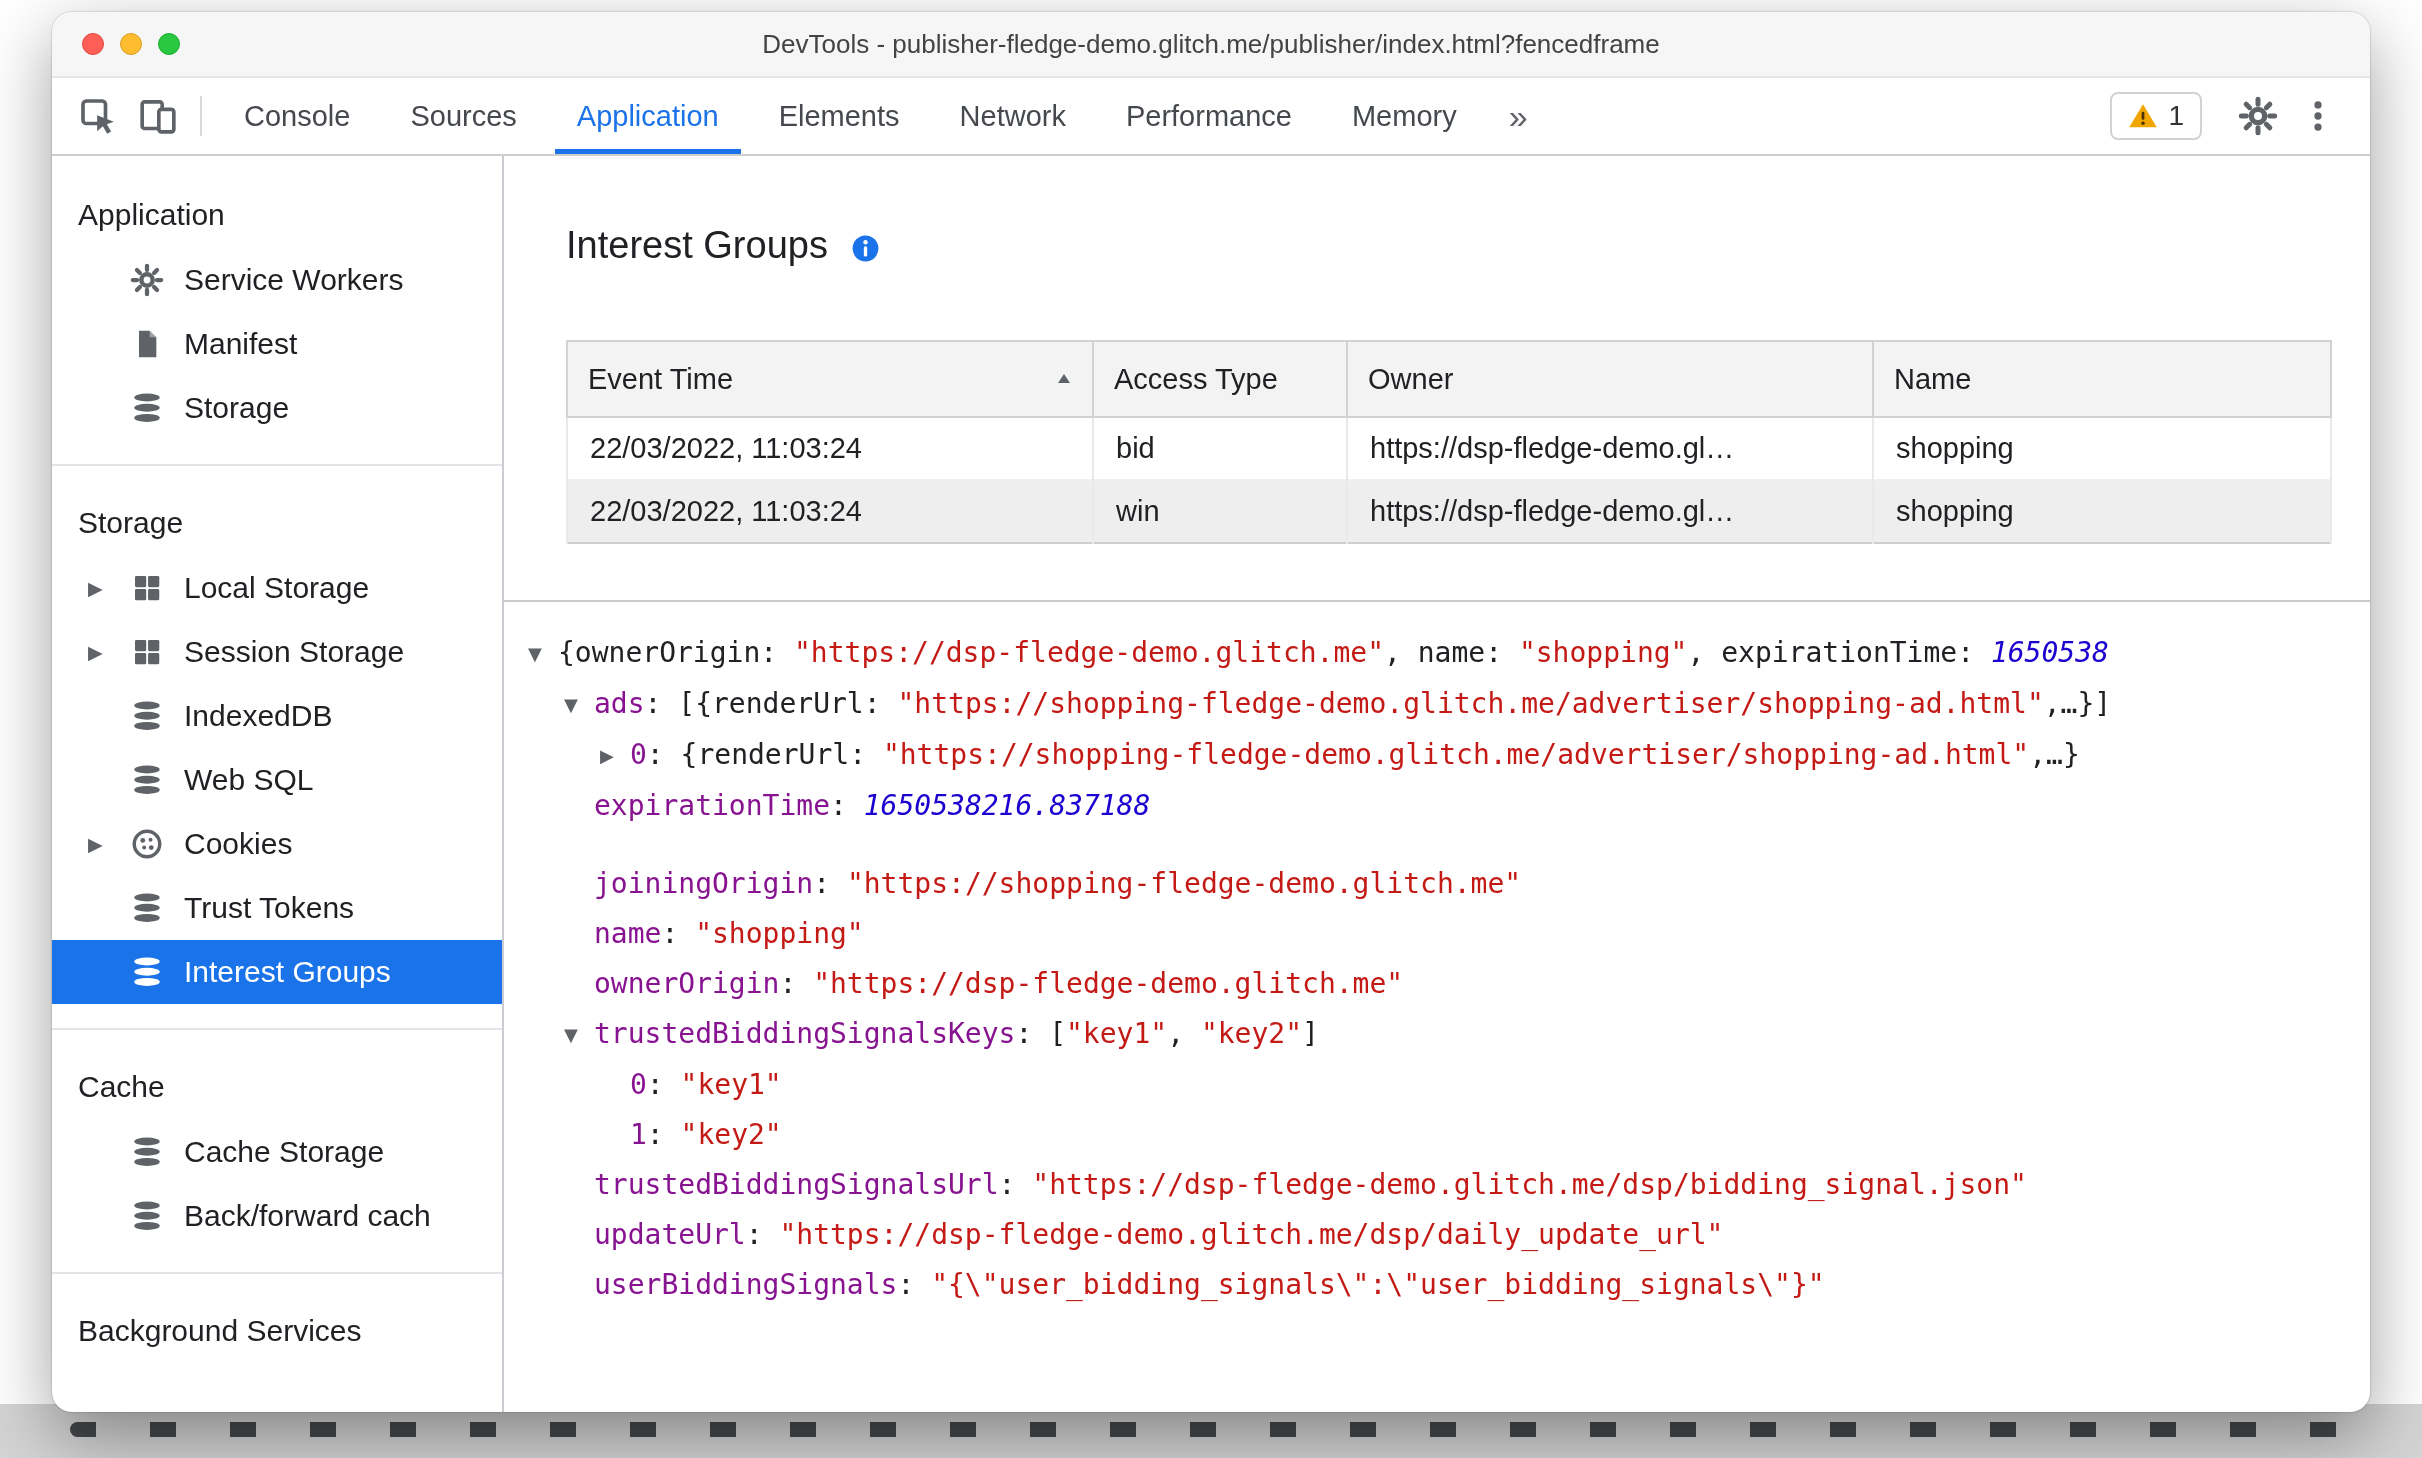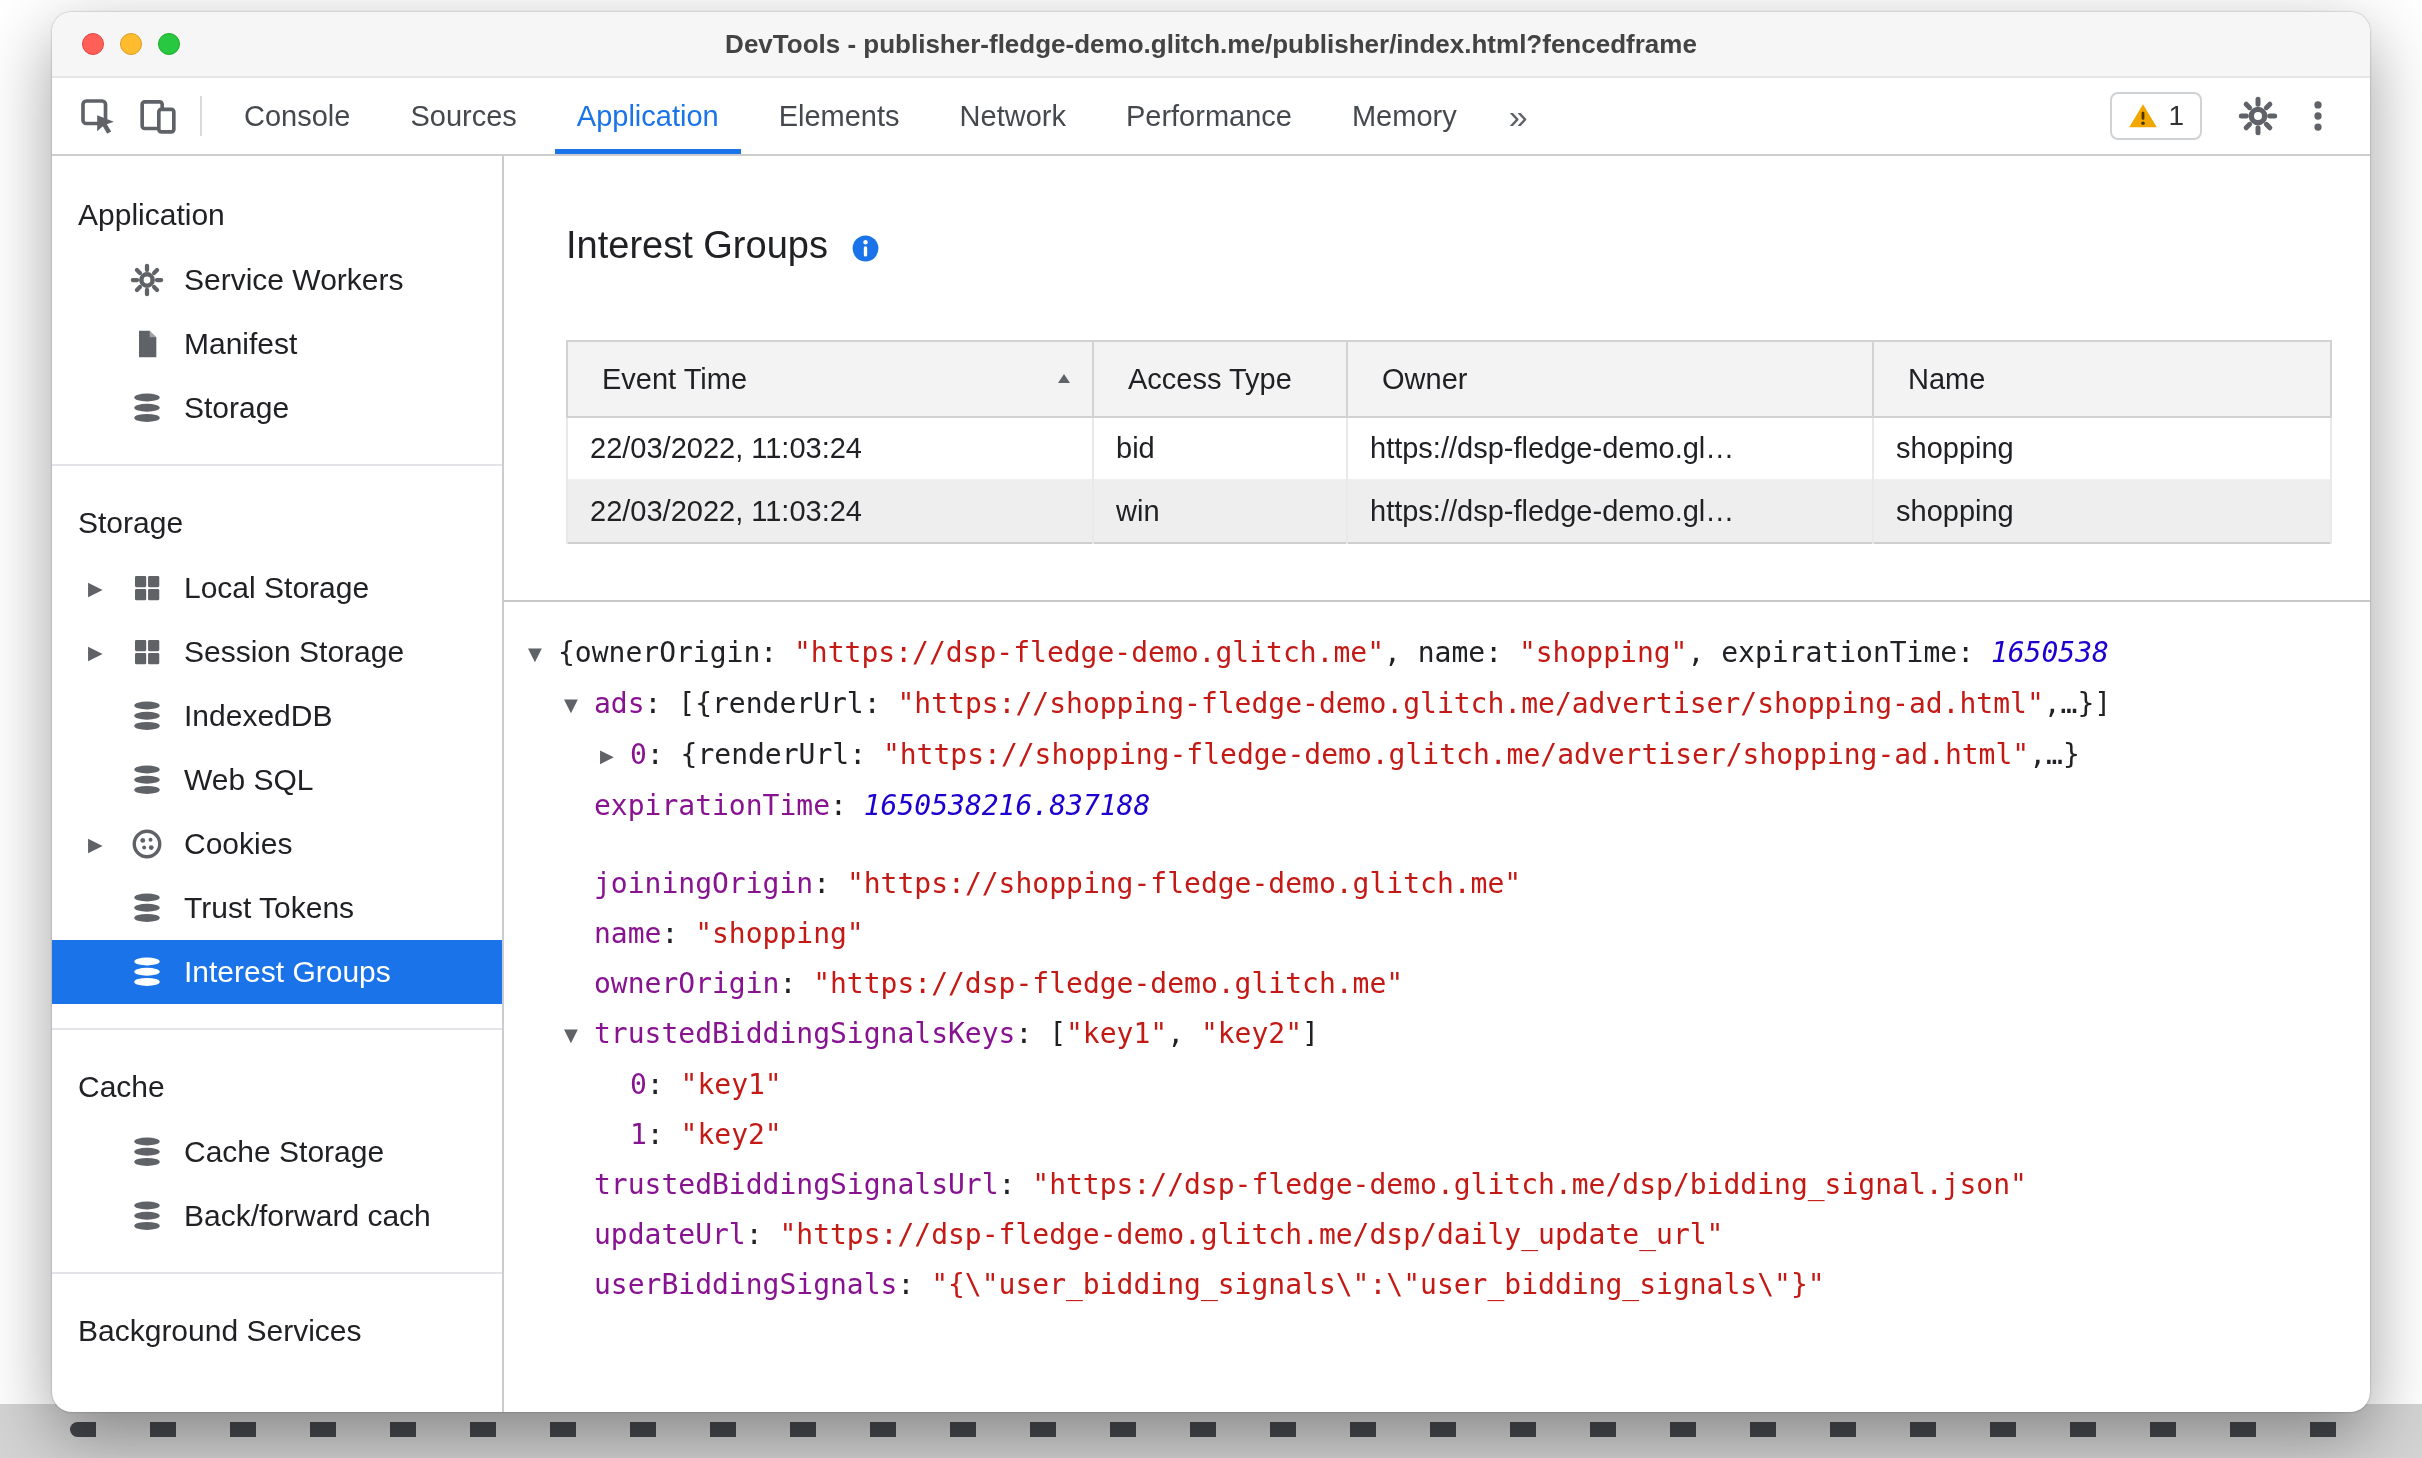--- a/index.html
+++ b/index.html
@@ -31,21 +31,21 @@
   .titlebar {
     height:66px; flex:0 0 auto; background:#f6f6f6;
     border-bottom:2px solid #e6e6e6;
     position:relative; display:flex; align-items:center; justify-content:center;
   }
   .traffic-lights { position:absolute; left:30px; top:0; height:100%; display:flex; align-items:center; gap:16px; }
   .tl { width:22px; height:22px; border-radius:50%; display:inline-block; cursor:pointer; }
   .tl.red    { background:#ff5f57; border:1px solid #e0443e; }
   .tl.yellow { background:#febc2e; border:1px solid #d89e24; }
   .tl.green  { background:#28c840; border:1px solid #1aab29; }
-  .window-title { font-size:26px; font-weight:700; color:#434343; }
+  .window-title { font-size:26px; font-weight:400; color:#434343; }
   
   .toolbar {
     height:78px; flex:0 0 auto; background:#fff;
     border-bottom:2px solid #cdcdcd;
     display:flex; align-items:stretch; padding-left:16px; position:relative;
   }
   .icon-btn {
     background:none; border:none; width:60px; display:flex; align-items:center; justify-content:center;
     color:#5f6368; cursor:pointer; padding:0;
   }
@@ -85,21 +85,21 @@
   .main { flex:1; display:flex; flex-direction:column; min-width:0; }
   .main-header { display:flex; align-items:center; gap:22px; padding:60px 0 0 62px; }
   .main-header h1 { font-size:38px; font-weight:400; color:#202124; line-height:58px; }
   .info-btn { background:none; border:none; padding:0; cursor:pointer; display:flex; margin-top:6px; }
   #ig-table {
     margin:66px 38px 0 62px; border-collapse:collapse; table-layout:fixed;
     width:calc(100% - 100px); border:2px solid #cfcfcf;
   }
   #ig-table th {
     background:#f3f3f3; border:2px solid #d2d2d2; font-weight:400; font-size:29px;
-    color:#202124; text-align:left; height:76px; padding:0 34px; position:relative;
+    color:#202124; text-align:left; height:76px; padding:0 20px; position:relative;
     white-space:nowrap; overflow:hidden; cursor:pointer;
   }
   #ig-table td {
     border-left:2px solid #e9e9e9; border-right:2px solid #e9e9e9; border-top:2px solid #efefef;
     font-size:29px; color:#202124; height:63px; padding:0 22px;
     white-space:nowrap; overflow:hidden;
   }
   #ig-table tr.striped td { background:#eeeeee; }
   .sort-icon { position:absolute; right:16px; top:50%; transform:translateY(-50%); display:flex; }
   .tree-pane { border-top:2px solid #c9c9c9; margin-top:56px; flex:1; overflow:hidden; padding:26px 0 0 24px; }

